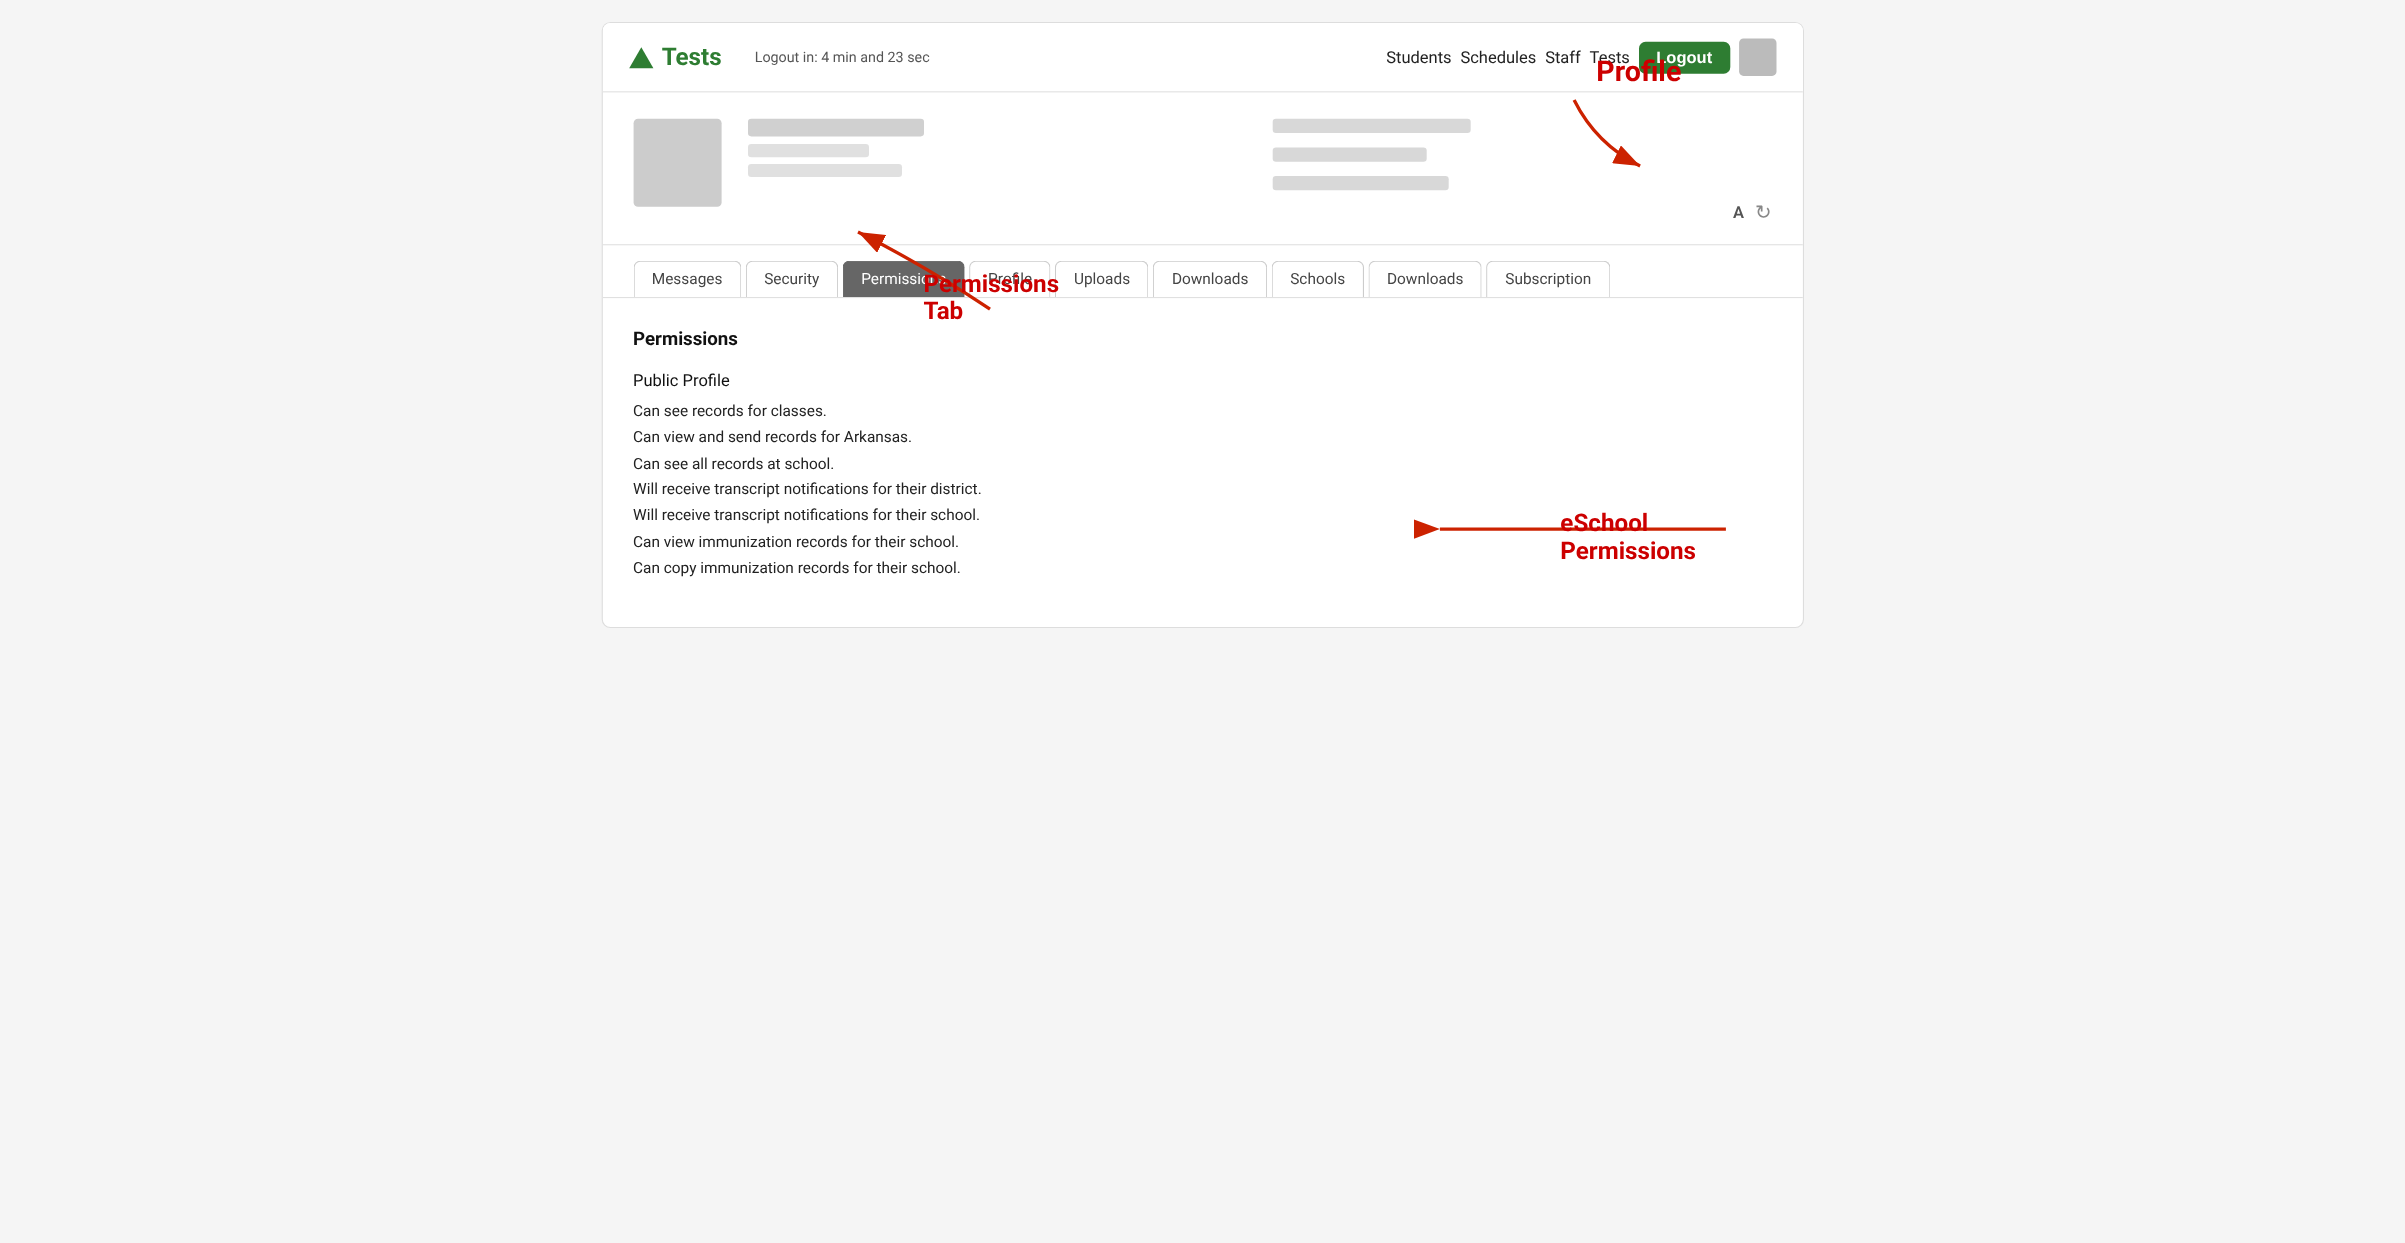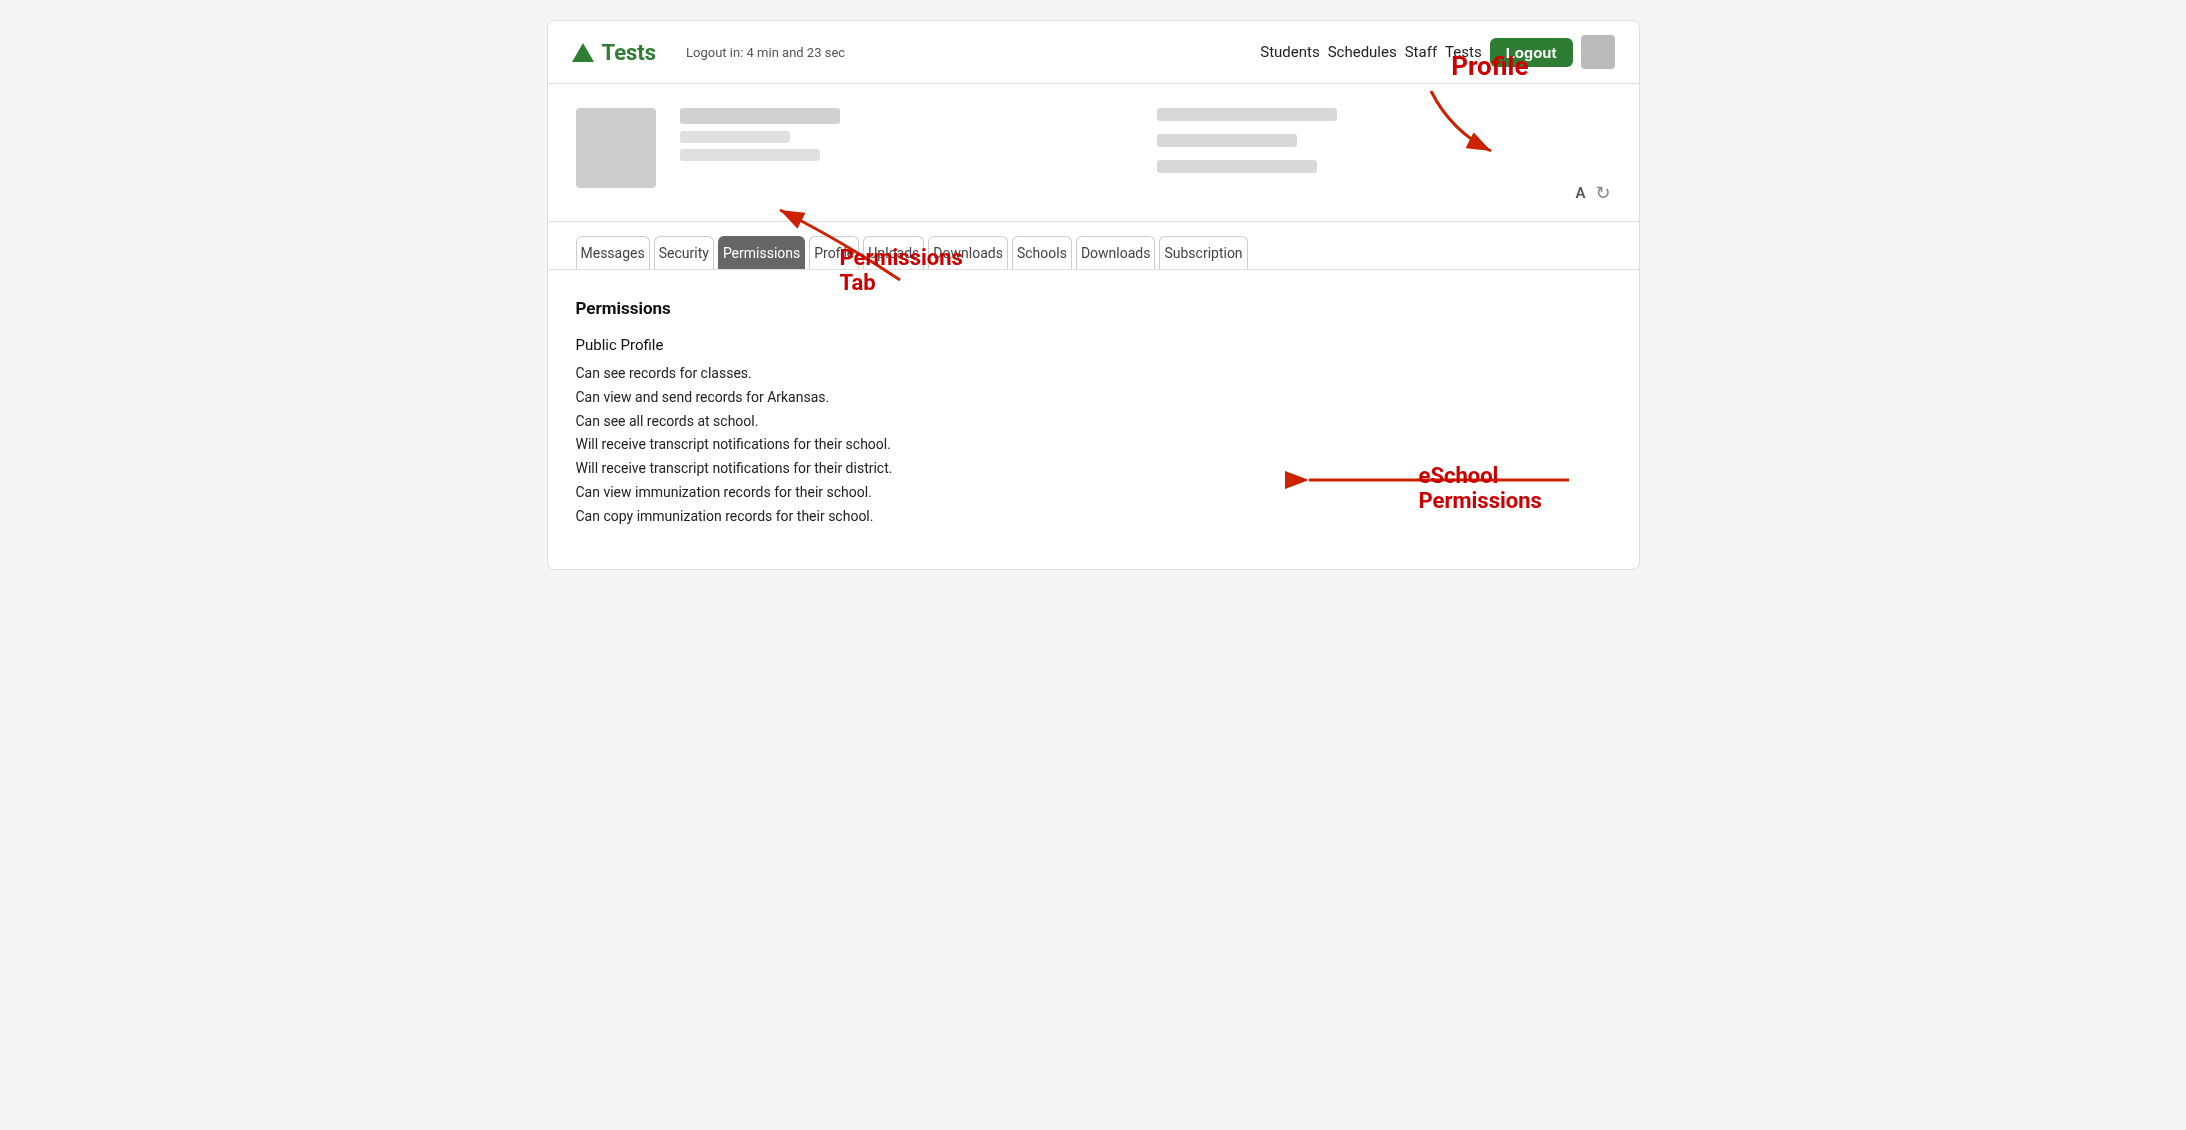--- a/index.html
+++ b/index.html
@@ -161,21 +161,21 @@
 
     
     .tabs-bar {
       display: flex;
       align-items: center;
       padding: 14px 28px 0 28px;
       gap: 4px;
       border-bottom: 1px solid #e0e0e0;
     }
     .tab {
-      padding: 8px 4px;
+      padding: 8px 16px;
       font-size: 14px;
       color: #444;
       border: 1px solid #ccc;
       border-radius: 6px 6px 0 0;
       cursor: pointer;
       background: #fff;
       border-bottom: none;
       white-space: nowrap;
     }
     .tab.active {
@@ -305,22 +305,22 @@
     <div class="tab">Subscription</div>
   </div>
 
   <div class="content-area" style="position:relative;">
     <div class="section-title">Permissions</div>
     <div class="subsection-title">Public Profile</div>
     <div>
       <div class="permission-item">Can see records for classes.</div>
       <div class="permission-item">Can view and send records for Arkansas.</div>
       <div class="permission-item">Can see all records at school.</div>
+      <div class="permission-item">Will receive transcript notifications for their district.</div>
       <div class="permission-item">Will receive transcript notifications for their school.</div>
-      <div class="permission-item">Will receive transcript notifications for their district.</div>
       <div class="permission-item">Can view immunization records for their school.</div>
       <div class="permission-item">Can copy immunization records for their school.</div>
     </div>
 
     <div style="position:absolute; left: 172px; top: -80px; pointer-events:none;">
       <svg width="220" height="100" viewBox="0 0 220 100">
         <defs>
           <marker id="arrowhead1" markerWidth="8" markerHeight="6" refX="8" refY="3" orient="auto">
             <polygon points="0 0, 8 3, 0 6" fill="#cc2200"></polygon>
           </marker>

